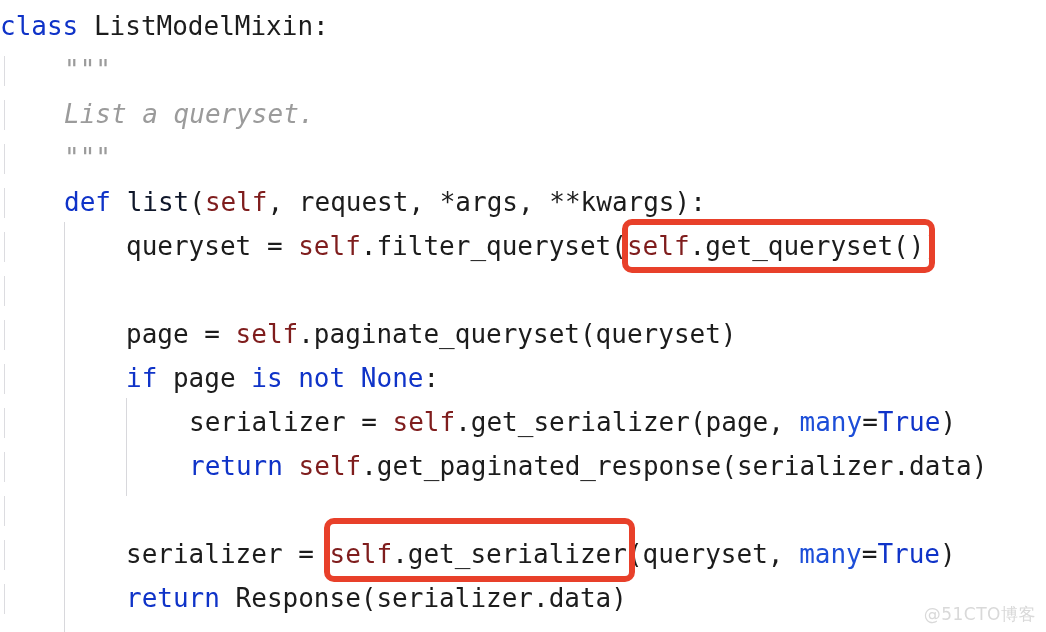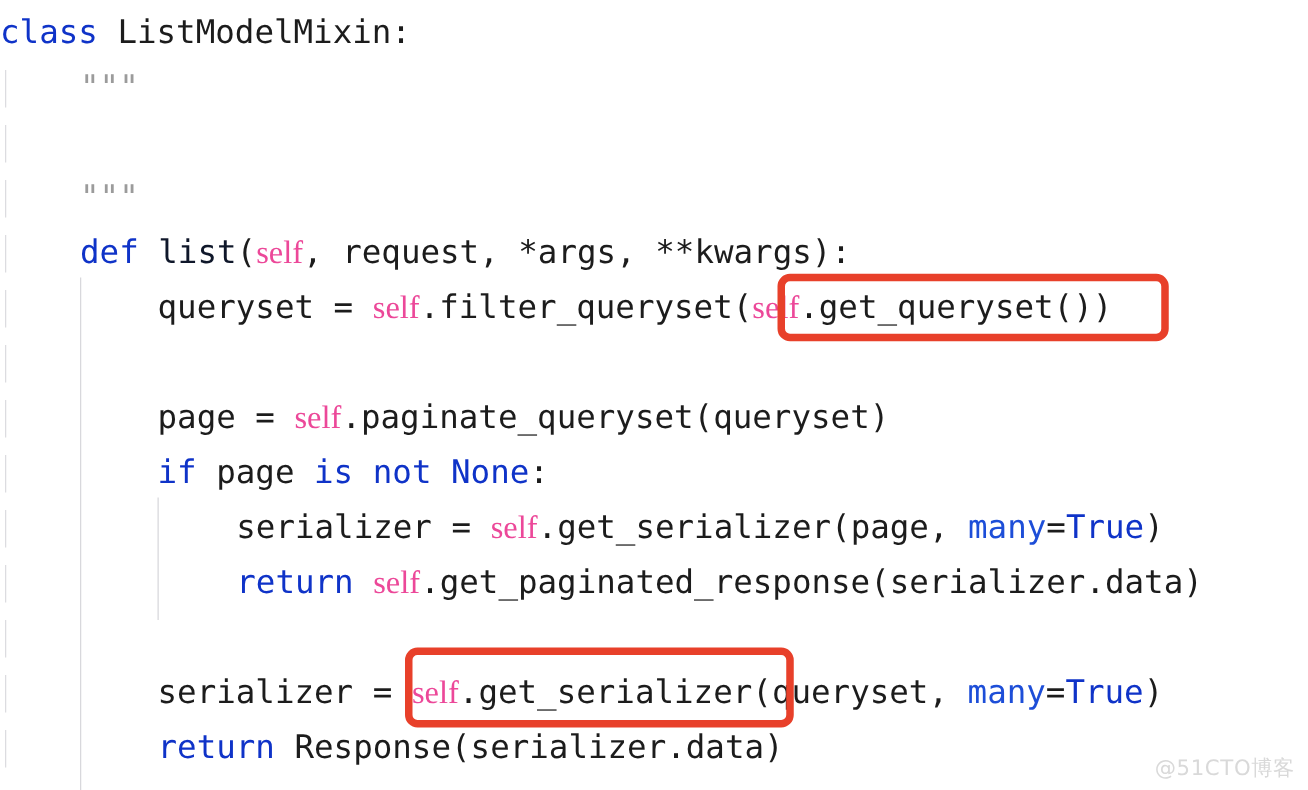--- a/index.html
+++ b/index.html
@@ -34,21 +34,21 @@
     position: absolute;
     left: 0;
     height: 44px;
     white-space: pre;
     padding-left: 0px;
   }
 
   
   .kw      { color: #0f33c8; }   
   .fn      { color: #0f172a; }   
-  .self    { color: #ec4899; font-family: Liberation Serif, serif; }   
+  .self    { color: #7f1d1d; }   
   .kwarg   { color: #1d4ed8; }   
   .plain   { color: #1c1c1c; }
   .comment { color: #9b9b9b; font-style: italic; }
   .quote   { color: #9b9b9b; }
 
   
   .guide {
     position: absolute;
     width: 1px;
     background: #d8d8dc;
@@ -107,20 +107,21 @@
 
   <div id="code">
 
     
     <div class="line" style="top:4px; left:0px;"><span class="kw">class</span><span class="plain"> ListModelMixin:</span></div>
 
     
     <div class="line" style="top:48px; left:64px;"><span class="quote">"""</span></div>
 
     
+    <div class="line" style="top:92px; left:64px;"><span class="comment">List a queryset.</span></div>
 
     
     <div class="line" style="top:136px; left:64px;"><span class="quote">"""</span></div>
 
     
     <div class="line" style="top:180px; left:64px;"><span class="kw">def</span><span class="plain"> </span><span class="fn">list</span><span class="plain">(</span><span class="self">self</span><span class="plain">, request, *args, **kwargs):</span></div>
 
     
     <div class="line" style="top:224px; left:126px;text-align:center;"><span class="plain">queryset = </span><span class="self">self</span><span class="plain">.filter_queryset(</span><span class="self">self</span><span class="plain">.get_queryset()</span><span class="plain">)</span></div>
 

